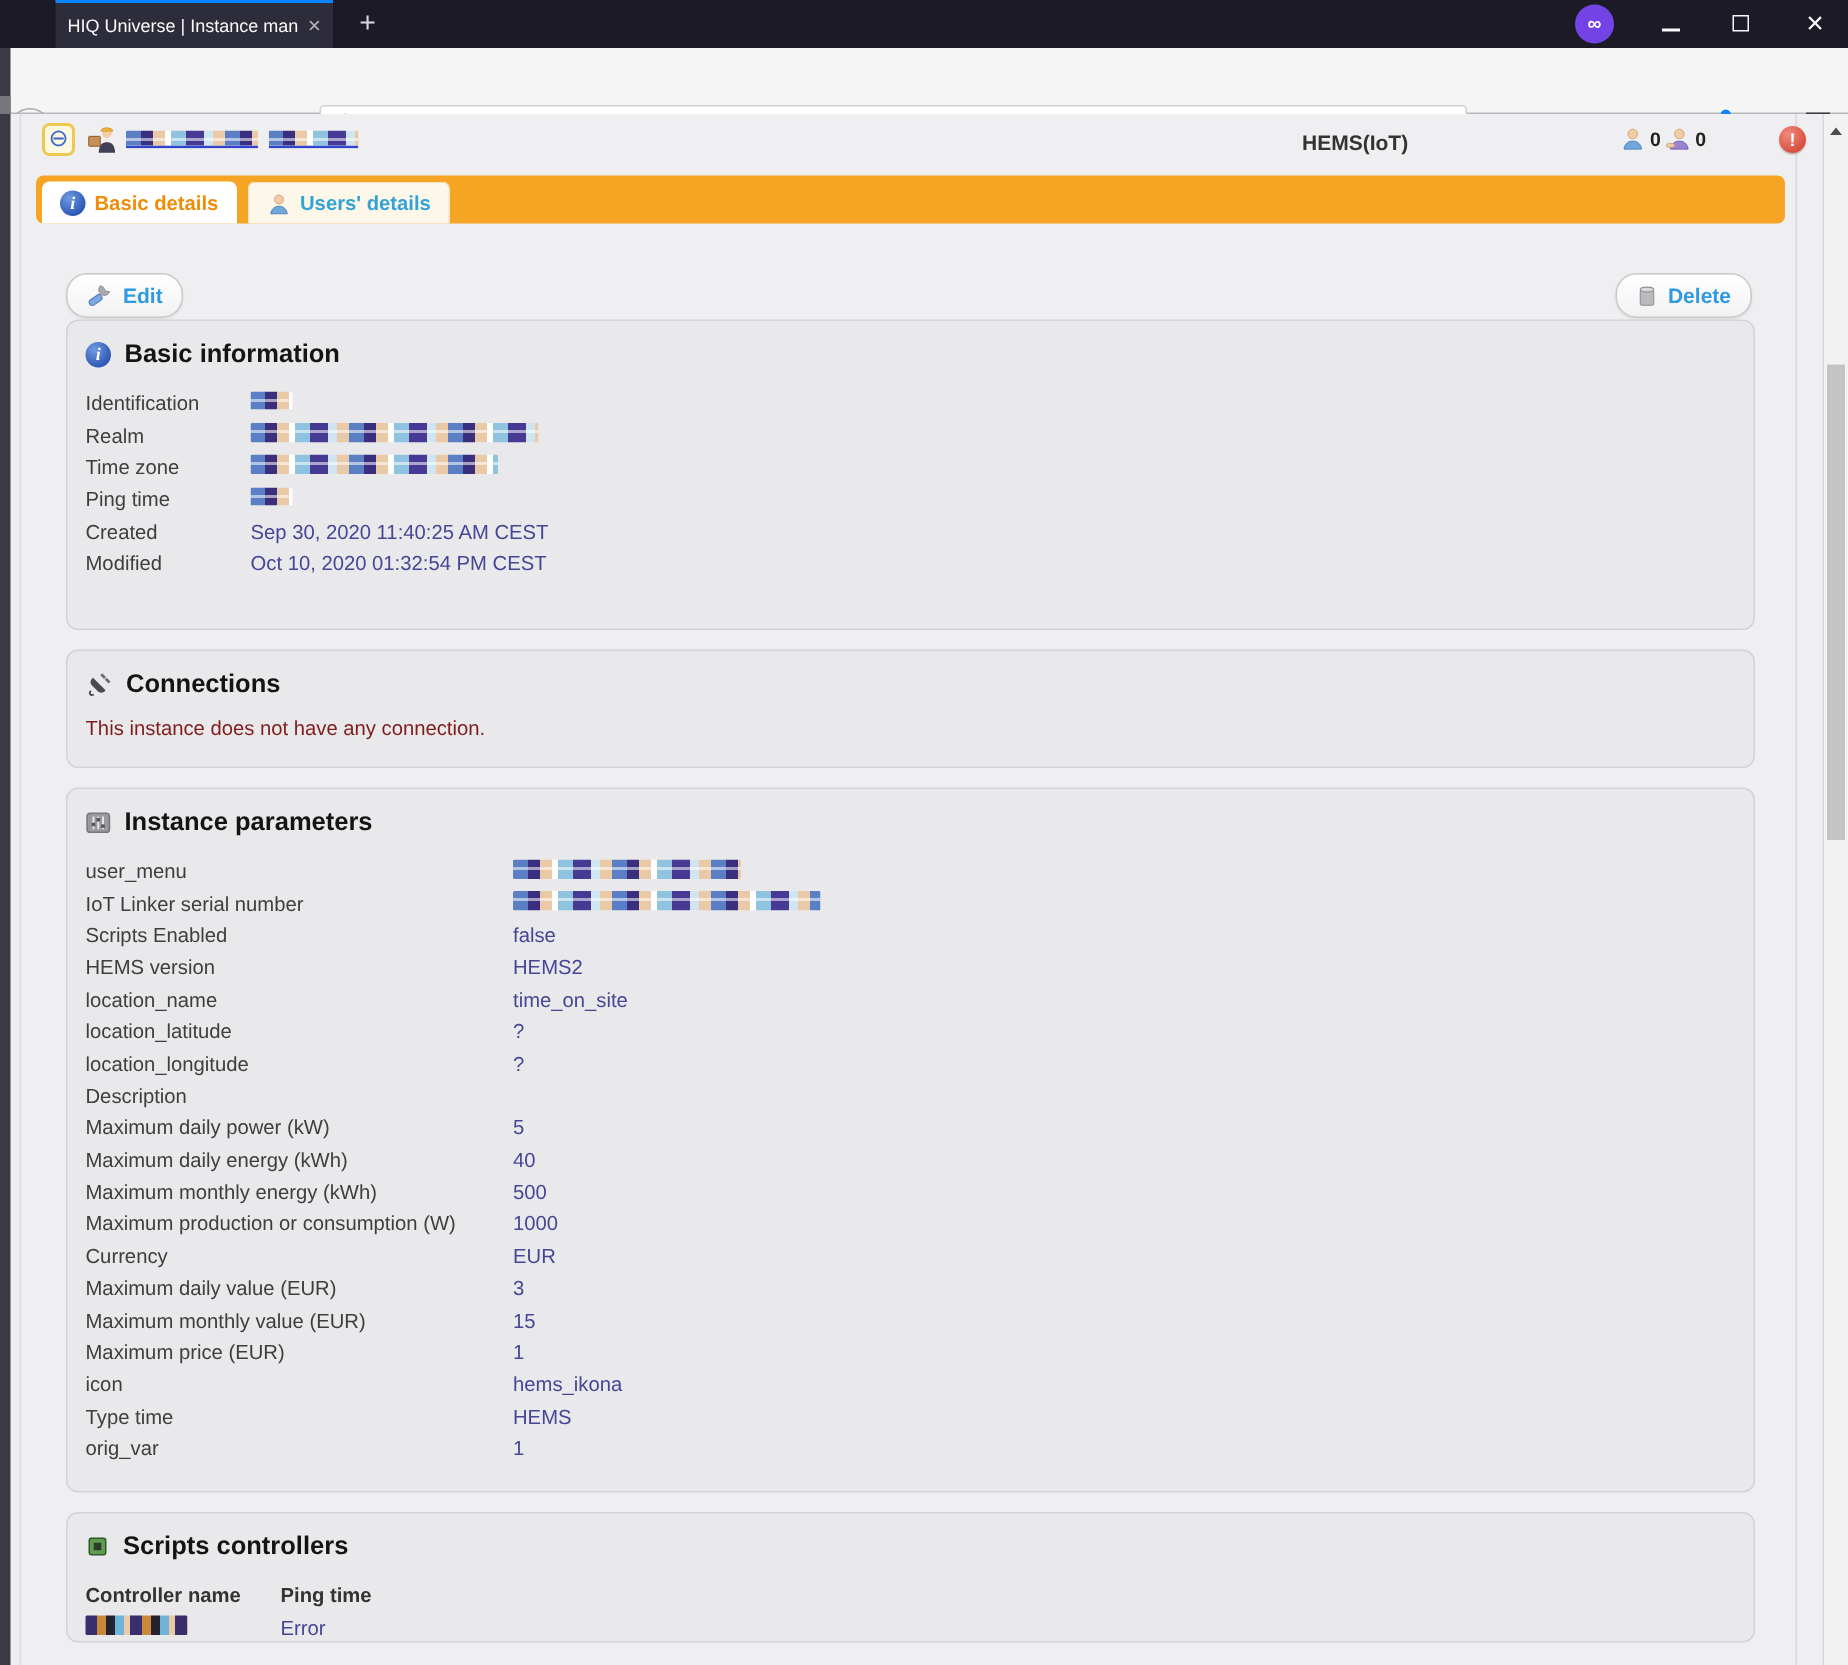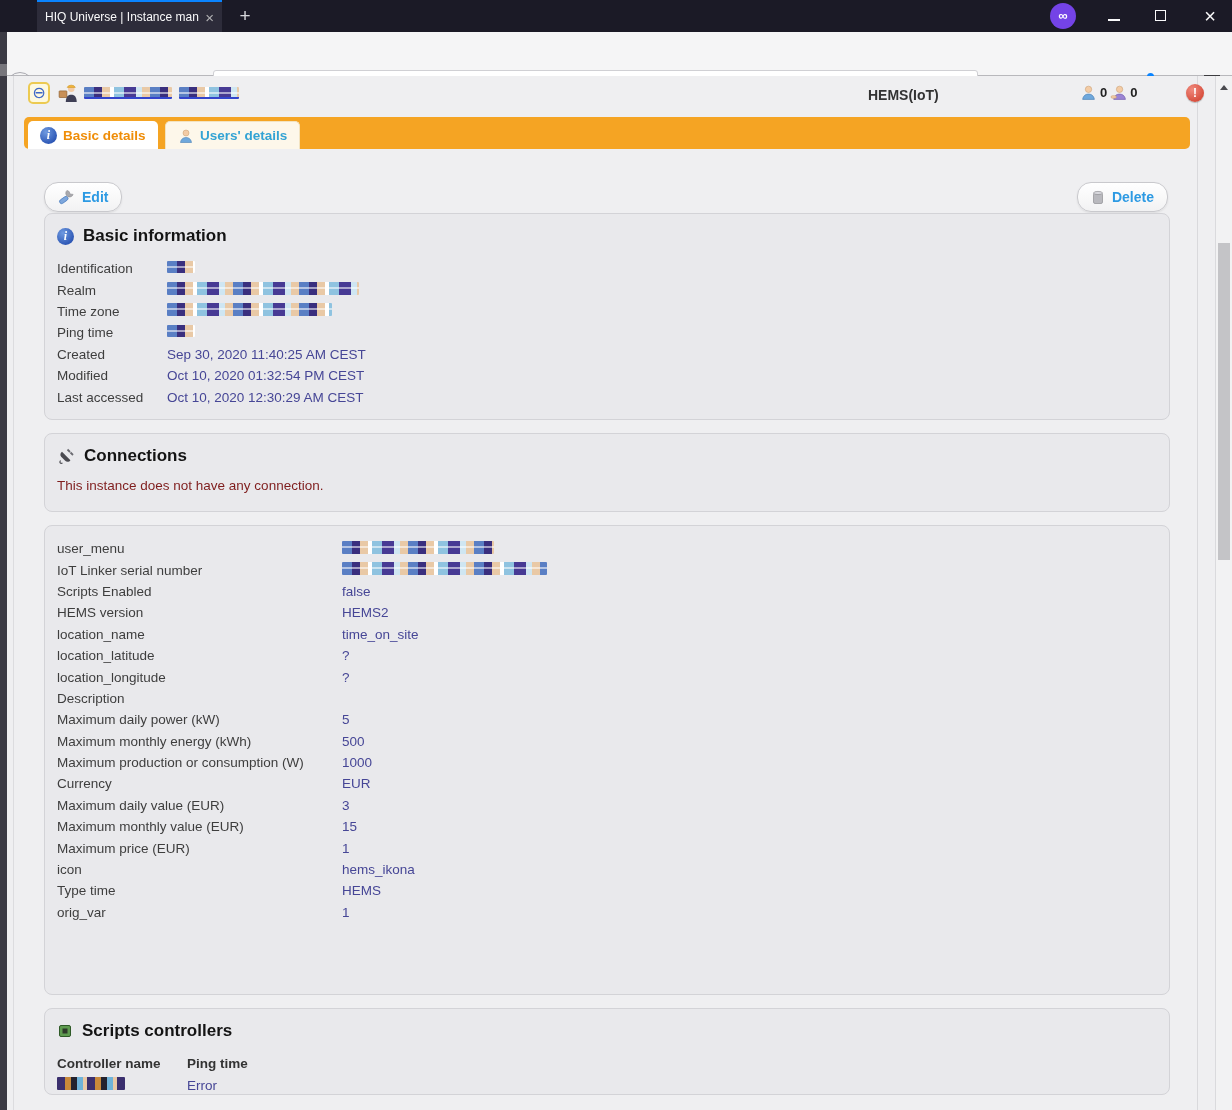--- a/index.html
+++ b/index.html
@@ -264,40 +264,52 @@
         <span class="val"><span class="rx" style="width:28px"></span></span>
       </div>
       <div class="row">
         <span class="lbl w110">Created</span>
         <span class="val">Sep 30, 2020 11:40:25 AM CEST</span>
       </div>
       <div class="row">
         <span class="lbl w110">Modified</span>
         <span class="val">Oct 10, 2020 01:32:54 PM CEST</span>
       </div>
-      <div class="row">
-        <span class="lbl w110">Last accessed</span>
-        <span class="val">Oct 10, 2020 12:30:29 AM CEST</span>
-      </div>
     </div>
 
     <div class="panel" style="height:79px">
       <div class="panel-hd">
         <svg width="18" height="18" viewBox="0 0 18 18">
             <path d="M4.2 9.8 l4 4 c1.6 1.6 4.2 1.1 5.2 -0.6 L5 4.8 C3.5 6 2.6 8.2 4.2 9.8 Z" fill="#4a4a50"></path>
             <line x1="10.5" y1="2.5" x2="13" y2="5" stroke="#6a6a70" stroke-width="1.8"></line>
             <line x1="13.5" y1="5.5" x2="16" y2="8" stroke="#6a6a70" stroke-width="1.8"></line>
             <path d="M3.5 13.5 C2 15.5 3.5 17 5.5 16" fill="none" stroke="#4a4a50" stroke-width="1.2"></path>
           </svg>
         <span>Connections</span>
       </div>
       <div class="conn-msg">This instance does not have any connection.</div>
     </div>
 
     <div class="panel" style="height:470px">
+      <div class="panel-hd">
+        <svg width="17" height="17" viewBox="0 0 16 16">
+            <rect x="1" y="2" width="14" height="12" rx="2" fill="#9a9aa0" stroke="#77777d"></rect>
+            <g stroke="#e8e8ea" stroke-width="1.2">
+              <line x1="5" y1="4" x2="5" y2="12"></line>
+              <line x1="8" y1="4" x2="8" y2="12"></line>
+              <line x1="11" y1="4" x2="11" y2="12"></line>
+            </g>
+            <g fill="#55555b">
+              <rect x="3.9" y="8" width="2.2" height="2.2"></rect>
+              <rect x="6.9" y="5" width="2.2" height="2.2"></rect>
+              <rect x="9.9" y="9" width="2.2" height="2.2"></rect>
+            </g>
+          </svg>
+        <span>Instance parameters</span>
+      </div>
       <div class="row">
         <span class="lbl w285">user_menu</span>
         <span class="val"><span class="rx rx-tall" style="width:152px"></span></span>
       </div>
       <div class="row">
         <span class="lbl w285">IoT Linker serial number</span>
         <span class="val"><span class="rx rx-tall" style="width:205px"></span></span>
       </div>
       <div class="row">
         <span class="lbl w285">Scripts Enabled</span>
@@ -319,20 +331,24 @@
         <span class="lbl w285">location_longitude</span>
         <span class="val">?</span>
       </div>
       <div class="row">
         <span class="lbl w285">Description</span>
         <span class="val"></span>
       </div>
       <div class="row">
         <span class="lbl w285">Maximum daily power (kW)</span>
         <span class="val">5</span>
+      </div>
+      <div class="row">
+        <span class="lbl w285">Maximum daily energy (kWh)</span>
+        <span class="val">40</span>
       </div>
       <div class="row">
         <span class="lbl w285">Maximum monthly energy (kWh)</span>
         <span class="val">500</span>
       </div>
       <div class="row">
         <span class="lbl w285">Maximum production or consumption (W)</span>
         <span class="val">1000</span>
       </div>
       <div class="row">

